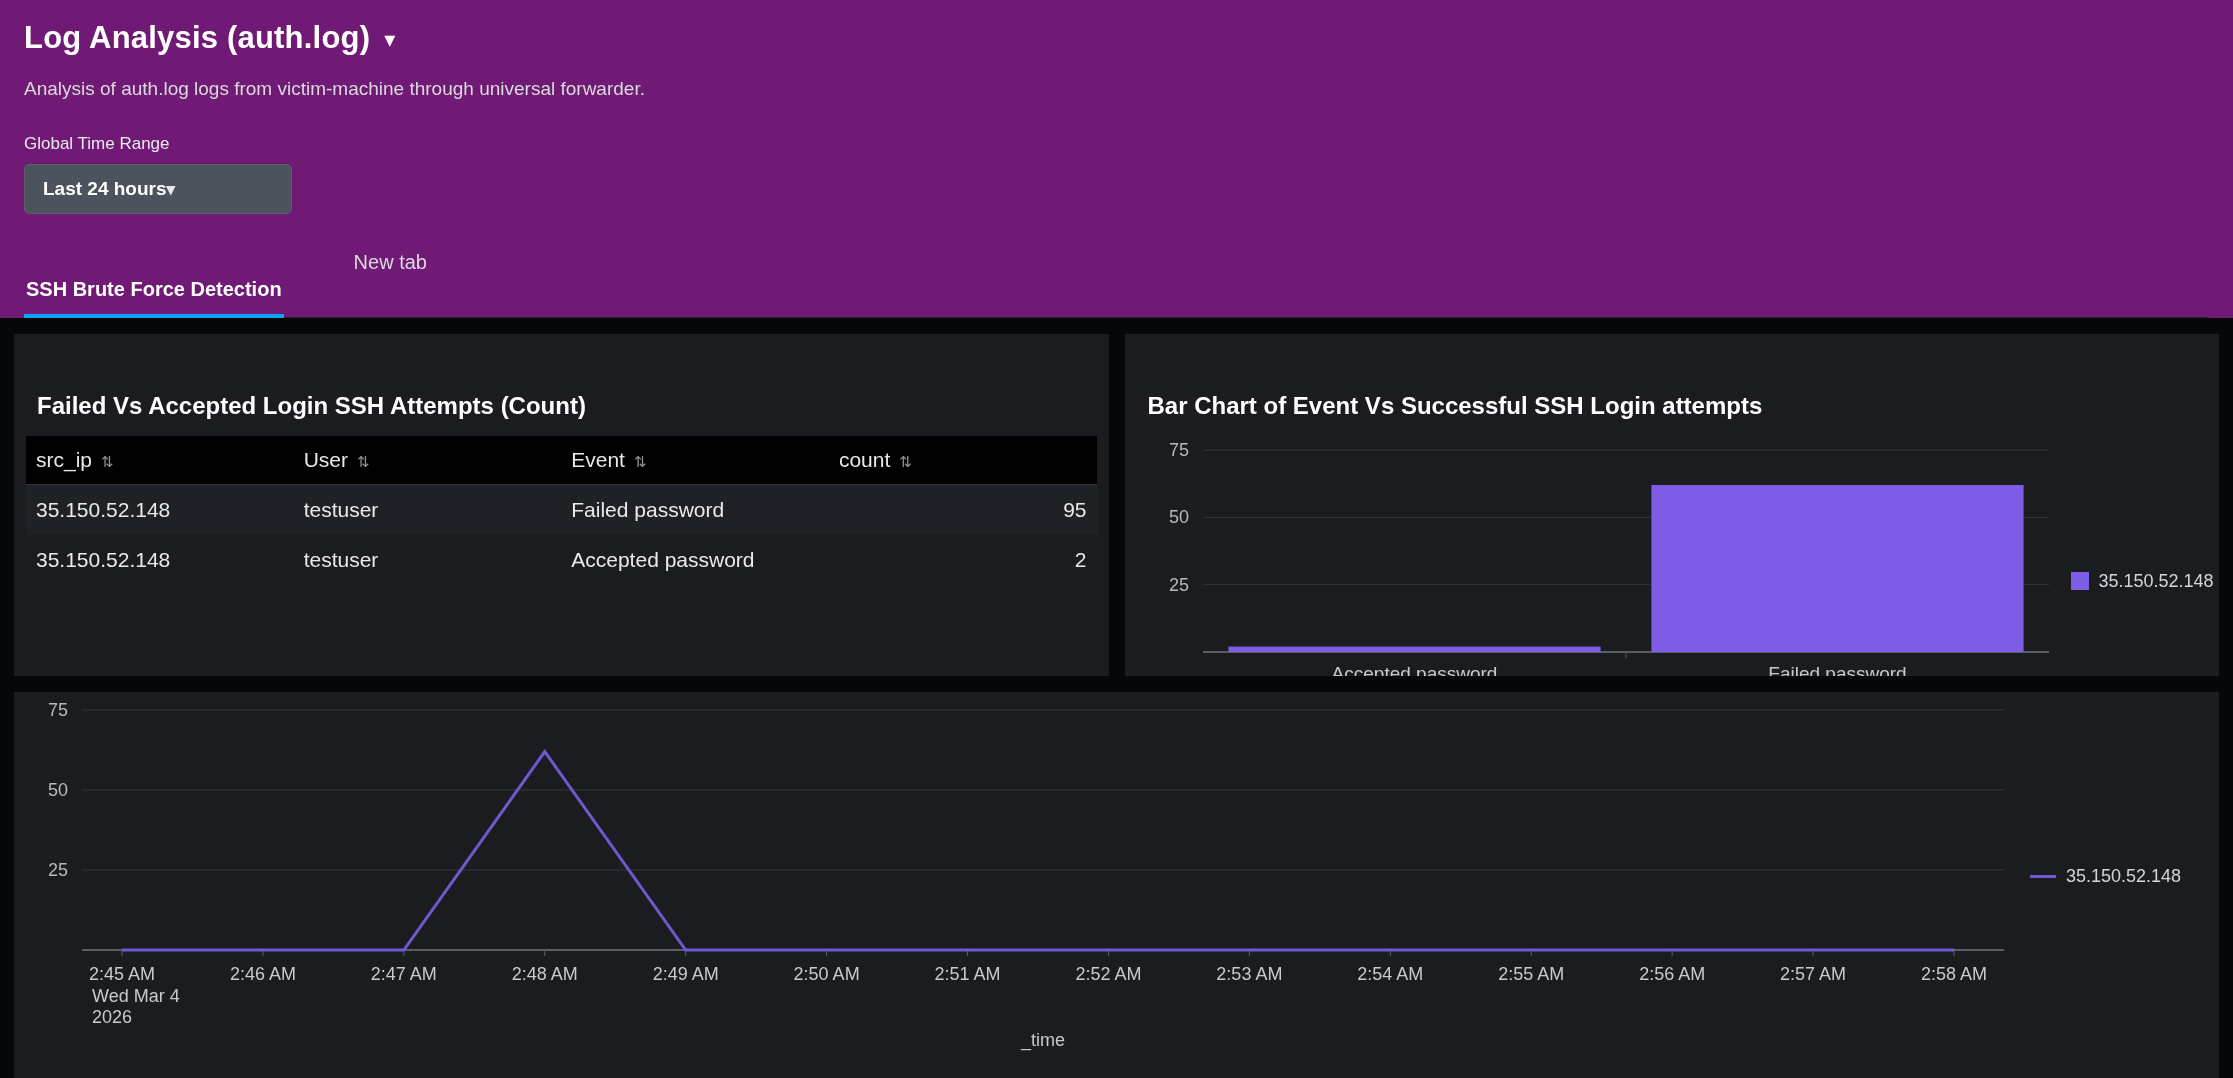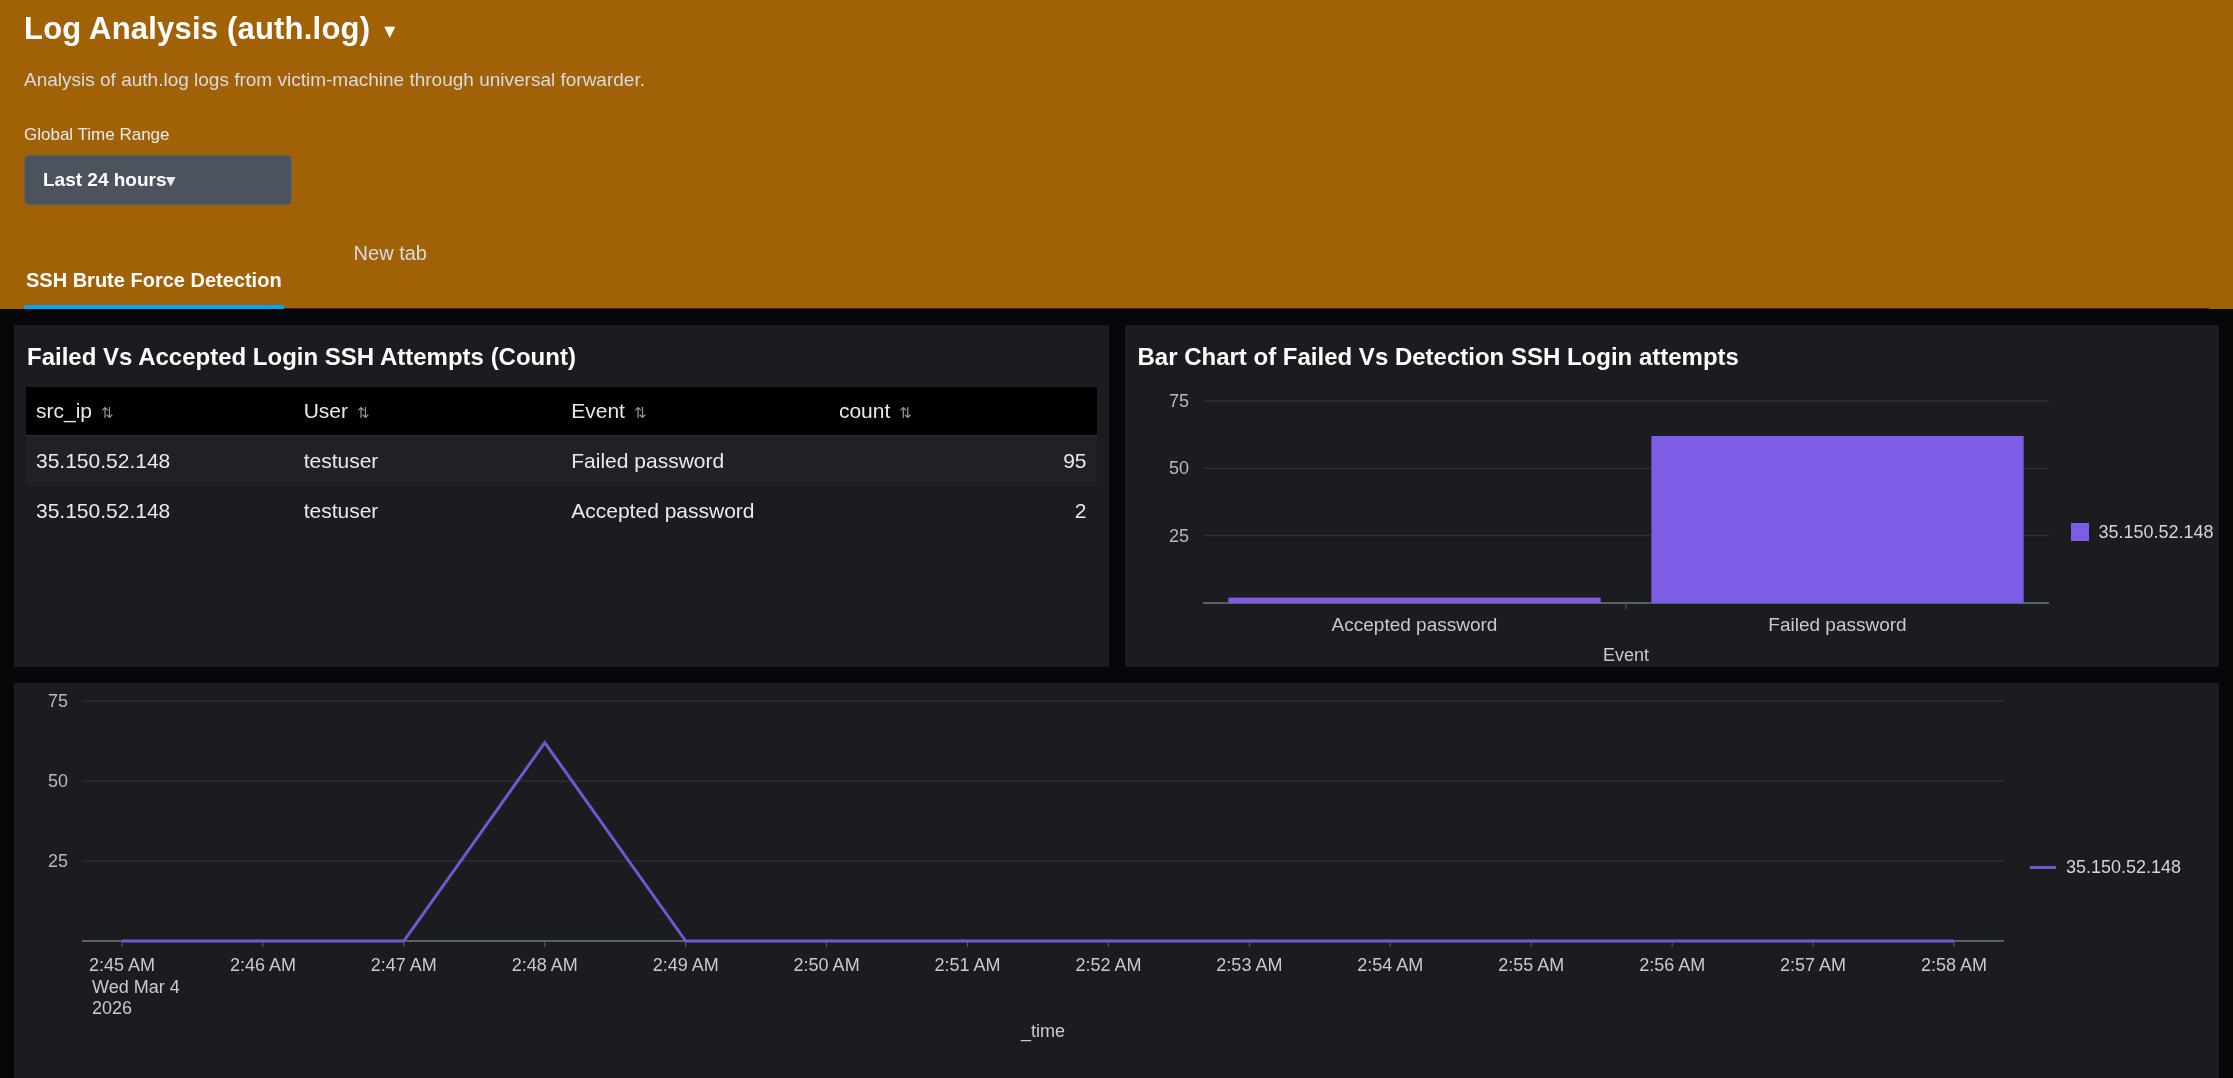--- a/index.html
+++ b/index.html
@@ -5,21 +5,21 @@
   * { box-sizing: border-box; margin: 0; padding: 0; }
   html,body { width: 2233px; height: 1078px; overflow: hidden; }
   body {
     background: #070809;
     color: #ffffff;
     font-family: "Liberation Sans", sans-serif;
   }
   .page { width: 100%; height: 100%; display: flex; flex-direction: column; }
 
   
-  .page-header { background: #a16207; padding: 11px 24px 0 24px; }
+  .page-header { background: #701a75; padding: 20px 24px 0 24px; }
   .title-row { display: flex; align-items: center; gap: 14px; }
   .title-row h1 { font-size: 31px; font-weight: 700; letter-spacing: 0.2px; }
   .title-caret { font-size: 22px; color: #ffffff; cursor: pointer; line-height: 1; padding-top: 4px; }
   .subtitle { margin-top: 22px; font-size: 19px; color: #d9dbde; }
   .time-label { margin-top: 34px; font-size: 17px; color: #e8eaec; }
   .time-dropdown {
     margin-top: 10px;
     width: 268px; height: 50px;
     background: #4c535c;
     border: 1px solid #5a616b;
@@ -60,21 +60,21 @@
     flex: 1;
     background: #060709;
     padding: 16px 14px 0 14px;
     display: grid;
     grid-template-columns: 1fr 1fr;
     grid-template-rows: 342px 441px;
     gap: 16px 16px;
   }
   .panel { background: #1a1c20; overflow: hidden; }
   .panel.wide { grid-column: 1 / span 2; }
-  .panel-title { font-size: 24px; font-weight: 700; padding: 18px 20px 8px 13px; color: #ffffff; }
+  .panel-title { font-size: 24px; font-weight: 700; padding: 18px 20px 8px 23px; color: #ffffff; margin-top: 40px; }
 
   
   table.results {
     width: calc(100% - 24px);
     margin: 8px 12px 0 12px;
     border-collapse: collapse;
     font-size: 21px;
     table-layout: fixed;
   }
   table.results th {
@@ -170,21 +170,21 @@
             <td>35.150.52.148</td>
             <td>testuser</td>
             <td>Accepted password</td>
             <td class="num">2</td>
           </tr>
         </tbody>
       </table>
     </section>
 
     <section class="panel">
-      <div class="panel-title">Bar Chart of Failed Vs Detection SSH Login attempts</div>
+      <div class="panel-title">Bar Chart of Event Vs Successful SSH Login attempts</div>
       <div class="chart-row">
         <svg id="bar-svg" width="930" height="306">
             <line x1="72" x2="918" y1="156.66666666666669" y2="156.66666666666669" stroke="#33363c" stroke-width="1"></line>
             <text x="58" y="162.66666666666669" fill="#b6b9bf" font-size="18" text-anchor="end">25</text>
             <line x1="72" x2="918" y1="89.33333333333334" y2="89.33333333333334" stroke="#33363c" stroke-width="1"></line>
             <text x="58" y="95.33333333333334" fill="#b6b9bf" font-size="18" text-anchor="end">50</text>
             <line x1="72" x2="918" y1="22" y2="22" stroke="#33363c" stroke-width="1"></line>
             <text x="58" y="28" fill="#b6b9bf" font-size="18" text-anchor="end">75</text>
             <line x1="72" x2="918" y1="224" y2="224" stroke="#5a5e66" stroke-width="2"></line>
             <line x1="495" x2="495" y1="224" y2="230" stroke="#5a5e66" stroke-width="1"></line>

